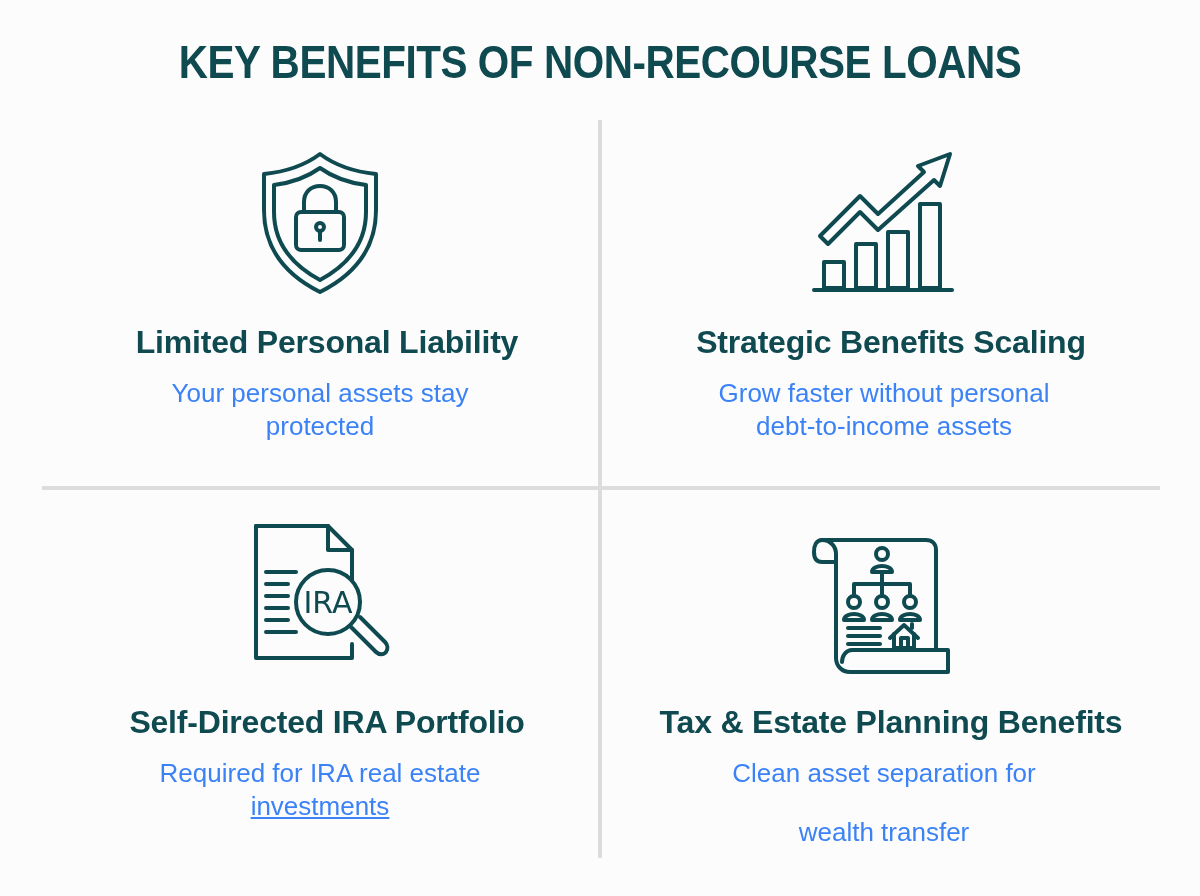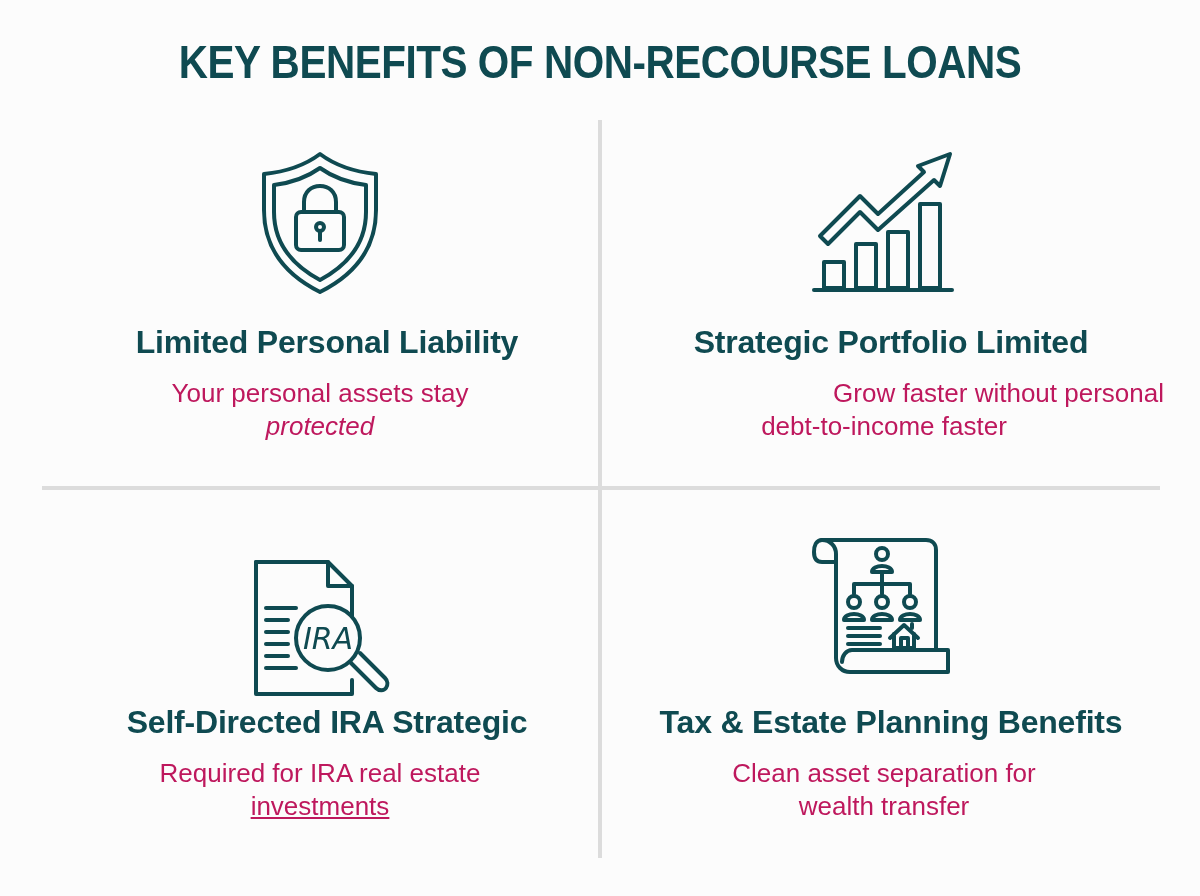--- a/index.html
+++ b/index.html
@@ -37,21 +37,21 @@
       position: absolute; left: 50%; transform: translateX(-50%);
     }
     .cell .icon svg { display: block; }
     .cell .heading {
       position: absolute; left: 7px; width: 100%;
       font-weight: 700; font-size: 32px; color: #0f4a51;
       line-height: 40px; letter-spacing: -0.2px;
     }
     .cell .desc {
       position: absolute; left: 0; width: 100%;
-      font-size: 26px; color: #be185d; line-height: 33px;
+      font-size: 26px; color: #3b82f6; line-height: 33px;
     }
     .c1 { left: 40px; top: 0; }
     .c2 { left: 604px; top: 0; }
     .c3 { left: 40px; top: 0; }
     .c4 { left: 604px; top: 0; }
     .stroke { fill: none; stroke: #0f4a51; stroke-width: 4; stroke-linejoin: round; stroke-linecap: round; }
   </style>
 </head>
 <body>
 
@@ -68,57 +68,57 @@
         <path class="stroke" d="M60 4 C44 16 24 22 4 24 L4 60 C4 100 28 126 60 142 C92 126 116 100 116 60 L116 24 C96 22 76 16 60 4 Z"></path>
         <path class="stroke" d="M60 18 C46 28 30 33 14 35 L14 62 C14 94 34 116 60 130 C86 116 106 94 106 62 L106 35 C90 33 74 28 60 18 Z"></path>
         <rect class="stroke" x="36" y="62" width="48" height="38" rx="5"></rect>
         <path class="stroke" d="M44 62 L44 52 C44 42 51 36 60 36 C69 36 76 42 76 52 L76 62"></path>
         <circle class="stroke" cx="60" cy="77" r="4" stroke-width="3.5"></circle>
         <line class="stroke" x1="60" y1="81" x2="60" y2="90" stroke-width="3.5"></line>
       </svg>
     </div>
     <div class="heading" style="top:322px;">Limited Personal Liability</div>
     <div class="desc" style="top:377px;">Your personal assets stay</div>
-    <div class="desc" style="top:410px;font-style:italic;">protected</div>
+    <div class="desc" style="top:410px;">protected</div>
   </div>
 
   <div class="cell c2">
     <div class="icon" style="top:150px;">
       <svg width="144" height="146" viewBox="0 0 144 146">
         <rect class="stroke" x="12" y="112" width="20" height="26"></rect>
         <rect class="stroke" x="44" y="94" width="20" height="44"></rect>
         <rect class="stroke" x="76" y="82" width="20" height="56"></rect>
         <rect class="stroke" x="108" y="54" width="20" height="84"></rect>
         <line class="stroke" x1="2" y1="140" x2="140" y2="140"></line>
         <path class="stroke" d="M8 86 L48 46 L66 64 L112 22 L106 16 L138 4 L128 36 L122 30 L66 80 L48 62 L16 94 Z"></path>
       </svg>
     </div>
-    <div class="heading" style="top:322px;">Strategic Portfolio Limited</div>
-    <div class="desc" style="top:377px;text-align:right;">Grow faster without personal</div>
-    <div class="desc" style="top:410px;">debt-to-income faster</div>
+    <div class="heading" style="top:322px;">Strategic Benefits Scaling</div>
+    <div class="desc" style="top:377px;">Grow faster without personal</div>
+    <div class="desc" style="top:410px;">debt-to-income assets</div>
   </div>
 
   <div class="cell c3">
-    <div class="icon" style="top:556px;font-style:italic;">
+    <div class="icon" style="top:520px;">
       <svg width="144" height="144" viewBox="0 0 144 144">
         <path class="stroke" d="M8 6 L80 6 L104 30 L104 60"></path>
         <path class="stroke" d="M80 6 L80 30 L104 30"></path>
         <path class="stroke" d="M8 6 L8 138 L104 138 L104 124"></path>
         <line class="stroke" x1="18" y1="52" x2="48" y2="52"></line>
         <line class="stroke" x1="18" y1="64" x2="40" y2="64"></line>
         <line class="stroke" x1="18" y1="76" x2="40" y2="76"></line>
         <line class="stroke" x1="18" y1="88" x2="40" y2="88"></line>
         <line class="stroke" x1="18" y1="100" x2="40" y2="100"></line>
         <line class="stroke" x1="18" y1="112" x2="48" y2="112"></line>
         <circle class="stroke" cx="80" cy="82" r="32"></circle>
         <path class="stroke" d="M102 106 L128 132 C131 135 136 135 138 132 C140 129 140 125 137 122 L112 97"></path>
         <text x="80" y="93" text-anchor="middle" font-family="DejaVu Sans, sans-serif" font-size="30" fill="#0f4a51">IRA</text>
       </svg>
     </div>
-    <div class="heading" style="top:702px;">Self-Directed IRA Strategic</div>
+    <div class="heading" style="top:702px;">Self-Directed IRA Portfolio</div>
     <div class="desc" style="top:757px;">Required for IRA real estate</div>
     <div class="desc" style="top:790px;text-decoration:underline;">investments</div>
   </div>
 
   <div class="cell c4">
     <div class="icon" style="top:532px;">
       <svg width="144" height="144" viewBox="0 0 144 144">
         <path class="stroke" d="M10 8 L114 8 C120 8 124 12 124 18 L124 118"></path>
         <path class="stroke" d="M10 8 C4 8 2 14 2 20 C2 26 4 30 10 30 L24 30"></path>
         <path class="stroke" d="M10 8 C18 8 24 14 24 22 L24 126 C24 134 30 140 38 140 L136 140 L136 118 L40 118 C34 118 30 124 30 130"></path>
@@ -137,16 +137,16 @@
         <line class="stroke" x1="36" y1="104" x2="68" y2="104" stroke-width="3.5"></line>
         <line class="stroke" x1="36" y1="112" x2="68" y2="112" stroke-width="3.5"></line>
         <path class="stroke" d="M78 106 L92 93 L106 106" stroke-width="3.5"></path>
         <path class="stroke" d="M82 102 L82 116 L102 116 L102 102" stroke-width="3.5"></path>
         <rect class="stroke" x="89" y="106" width="7" height="10" stroke-width="3"></rect>
         <line class="stroke" x1="100" y1="96" x2="100" y2="92" stroke-width="3"></line>
       </svg>
     </div>
     <div class="heading" style="top:702px;">Tax &amp; Estate Planning Benefits</div>
     <div class="desc" style="top:757px;text-align:center;">Clean asset separation for</div>
-    <div class="desc" style="top:790px;">wealth transfer</div>
+    <div class="desc" style="top:816px;">wealth transfer</div>
   </div>
 
 </div>
 
 </body></html>

